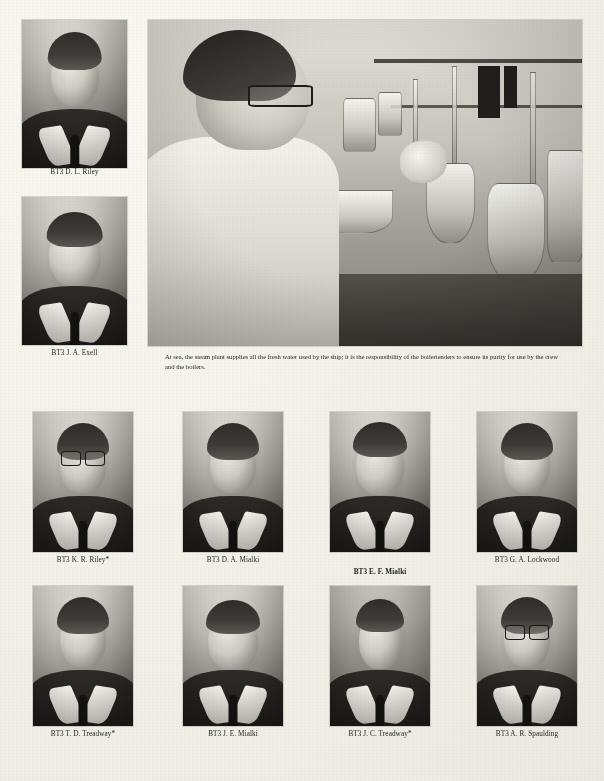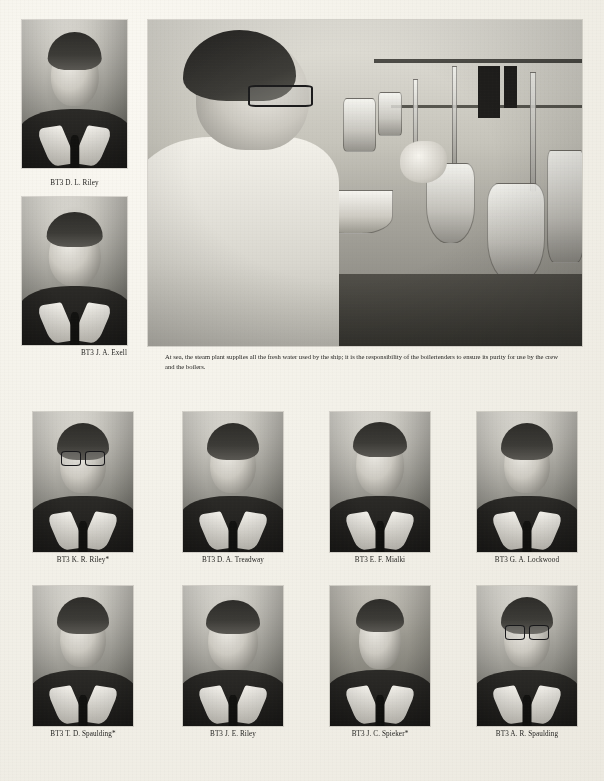--- a/index.html
+++ b/index.html
@@ -285,36 +285,36 @@
       <div class="torso"></div>
       <div class="head"></div>
       <div class="hair"></div>
       <div class="collar-l"></div>
       <div class="collar-r"></div>
       <div class="tie"></div>
 
       <div class="vignette"></div>
     </div>
   </div>
-  <div class="caption" style="left:22px; top:179px; width:105px;">BT3 D. L. Riley</div>
+  <div class="caption" style="left:22px; top:168px; width:105px;">BT3 D. L. Riley</div>
 
   <div class="photo" style="left:22px; top:197px; width:105px; height:148px;">
     <div class="portrait">
       <div class="bg"></div>
       <div class="torso"></div>
       <div class="head" style="top:16%;width:50%;height:44%;"></div>
       <div class="hair" style="top:10%;width:54%;height:24%;"></div>
       <div class="collar-l"></div>
       <div class="collar-r"></div>
       <div class="tie"></div>
 
       <div class="vignette"></div>
     </div>
   </div>
-  <div class="caption" style="left:22px; top:349px; width:105px;text-align:right;">BT3 J. A. Exell</div>
+  <div class="caption" style="left:22px; top:349px; width:105px;">BT3 J. A. Exell</div>
 
   <div class="photo lab" style="left:148px; top:20px; width:434px; height:326px;">
     <div class="labphoto">
       <div class="wall"></div>
       <div class="shelfbar"></div>
       <div class="shelfbar2"></div>
 
       <div class="dark-block" style="left:76%; top:14%; width:5%; height:16%;"></div>
       <div class="dark-block" style="left:82%; top:14%; width:3%; height:13%;"></div>
       <div class="glass-tube" style="left:70%; top:14%; width:3px; height:30%;"></div>
@@ -361,36 +361,36 @@
       <div class="torso"></div>
       <div class="head"></div>
       <div class="hair"></div>
       <div class="collar-l"></div>
       <div class="collar-r"></div>
       <div class="tie"></div>
 
       <div class="vignette"></div>
     </div>
   </div>
-  <div class="caption" style="left:173px; top:556px; width:120px;">BT3 D. A. Treadway</div>
+  <div class="caption" style="left:173px; top:556px; width:120px;">BT3 D. A. Mialki</div>
 
   <div class="photo" style="left:330px; top:412px; width:100px; height:140px;">
     <div class="portrait">
       <div class="bg"></div>
       <div class="torso"></div>
       <div class="head" style="top:13%;width:48%;height:46%;"></div>
       <div class="hair" style="top:7%;width:54%;height:25%;"></div>
       <div class="collar-l"></div>
       <div class="collar-r"></div>
       <div class="tie"></div>
 
       <div class="vignette"></div>
     </div>
   </div>
-  <div class="caption" style="left:320px; top:556px; width:120px;">BT3 E. F. Mialki</div>
+  <div class="caption" style="left:320px; top:568px; width:120px;font-weight:bold;">BT3 E. F. Mialki</div>
 
   <div class="photo" style="left:477px; top:412px; width:100px; height:140px;">
     <div class="portrait">
       <div class="bg"></div>
       <div class="torso"></div>
       <div class="head"></div>
       <div class="hair"></div>
       <div class="collar-l"></div>
       <div class="collar-r"></div>
       <div class="tie"></div>
@@ -406,51 +406,51 @@
       <div class="torso"></div>
       <div class="head"></div>
       <div class="hair"></div>
       <div class="collar-l"></div>
       <div class="collar-r"></div>
       <div class="tie"></div>
 
       <div class="vignette"></div>
     </div>
   </div>
-  <div class="caption" style="left:23px; top:730px; width:120px;">BT3 T. D. Spaulding*</div>
+  <div class="caption" style="left:23px; top:730px; width:120px;">BT3 T. D. Treadway*</div>
 
   <div class="photo" style="left:183px; top:586px; width:100px; height:140px;">
     <div class="portrait">
       <div class="bg"></div>
       <div class="torso"></div>
       <div class="head" style="top:16%;width:50%;height:44%;"></div>
       <div class="hair" style="top:10%;width:54%;height:24%;"></div>
       <div class="collar-l"></div>
       <div class="collar-r"></div>
       <div class="tie"></div>
 
       <div class="vignette"></div>
     </div>
   </div>
-  <div class="caption" style="left:173px; top:730px; width:120px;">BT3 J. E. Riley</div>
+  <div class="caption" style="left:173px; top:730px; width:120px;">BT3 J. E. Mialki</div>
 
   <div class="photo" style="left:330px; top:586px; width:100px; height:140px;">
     <div class="portrait">
       <div class="bg" style="background:linear-gradient(170deg,#cfccc4 0%,#9a988f 40%,#5d5c56 100%);"></div>
       <div class="torso"></div>
       <div class="head" style="top:15%;width:42%;height:44%;"></div>
       <div class="hair" style="top:9%;width:48%;height:24%;"></div>
       <div class="collar-l"></div>
       <div class="collar-r"></div>
       <div class="tie"></div>
 
       <div class="vignette"></div>
     </div>
   </div>
-  <div class="caption" style="left:320px; top:730px; width:120px;">BT3 J. C. Spieker*</div>
+  <div class="caption" style="left:320px; top:730px; width:120px;">BT3 J. C. Treadway*</div>
 
   <div class="photo" style="left:477px; top:586px; width:100px; height:140px;">
     <div class="portrait with-glasses">
       <div class="bg"></div>
       <div class="torso"></div>
       <div class="head"></div>
       <div class="hair"></div>
       <div class="collar-l"></div>
       <div class="collar-r"></div>
       <div class="tie"></div>

